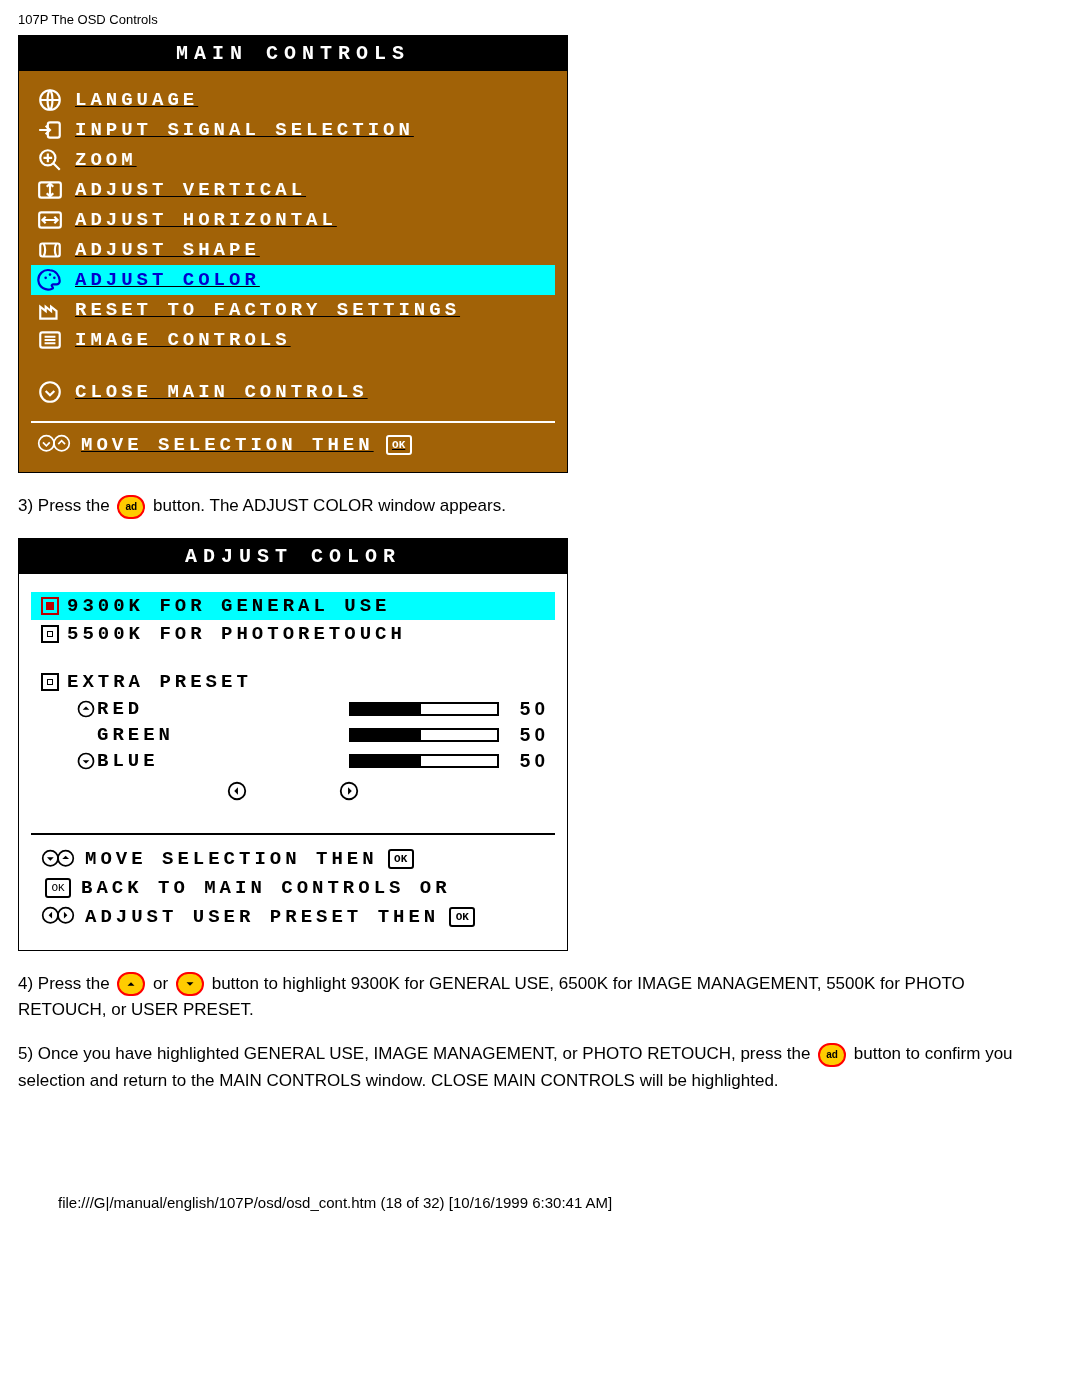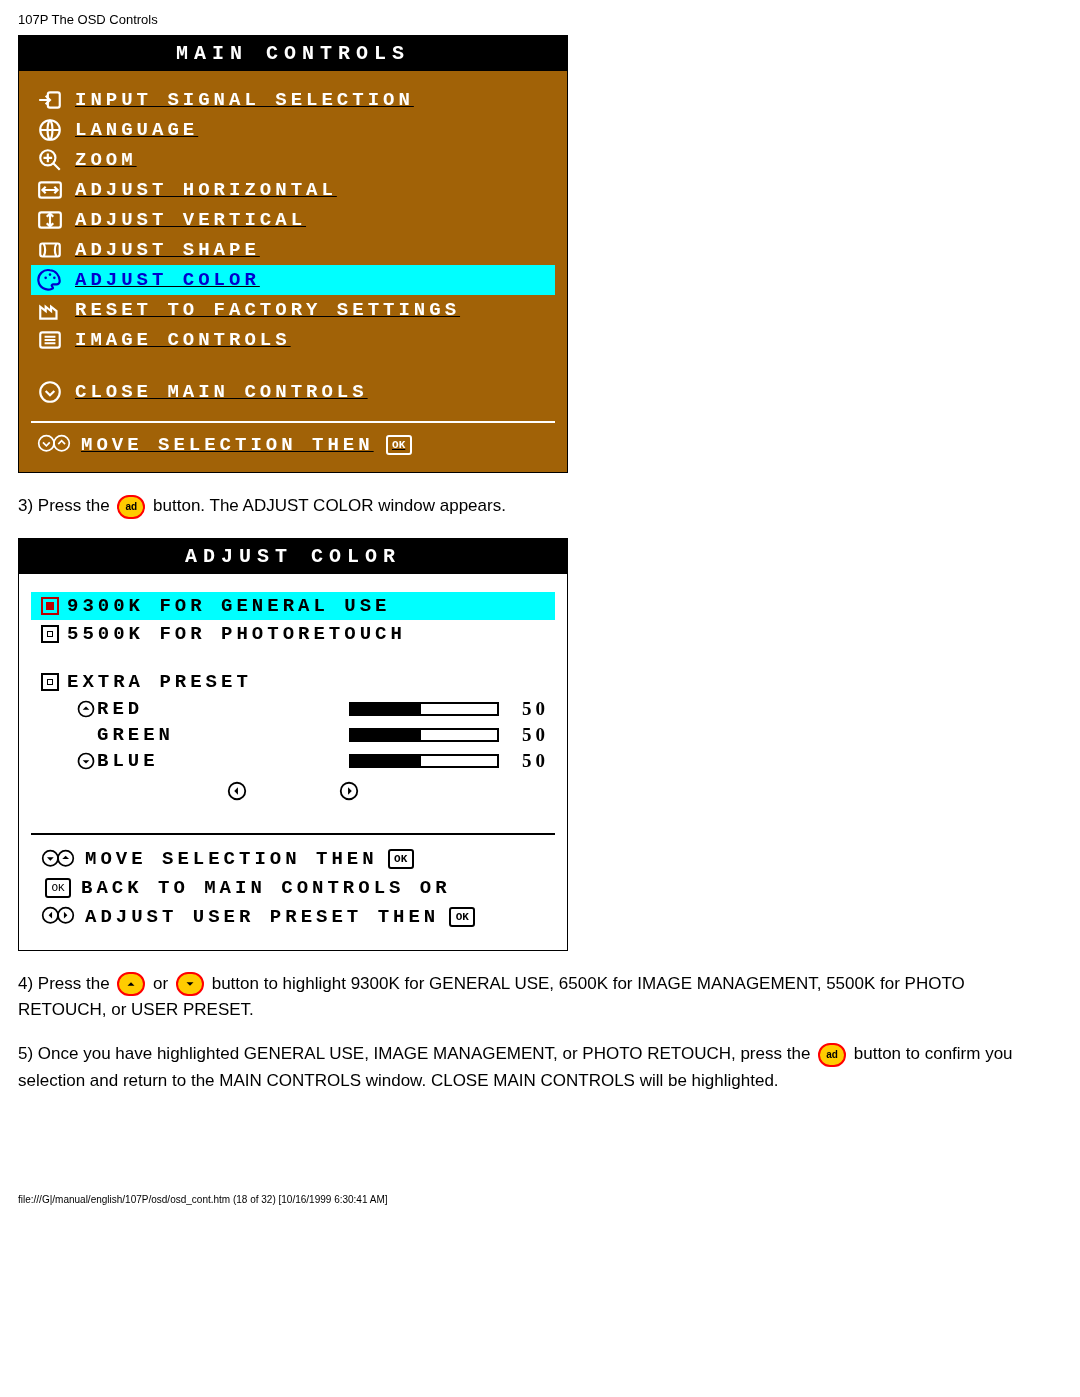--- a/index.html
+++ b/index.html
@@ -85,96 +85,96 @@
   .preset-row .arrow-ic { width:22px; display:flex; justify-content:center;}
   .preset-row .pname {
     font-family:"Courier New",monospace; font-weight:bold; letter-spacing:4px;
     font-size:19px; width:120px;
   }
   .preset-row .bar {
     width:150px; height:14px; border:2px solid #000; position:relative; margin-left:auto;
   }
   .preset-row .bar .fill { position:absolute; left:0; top:0; bottom:0; width:48%; background:#000;}
   .preset-row .pval {
-    font-family:Liberation Serif, serif; font-weight:bold; letter-spacing:4px;
+    font-family:Liberation Sans, sans-serif; font-weight:bold; letter-spacing:4px;
     font-size:19px; width:50px; text-align:right;
   }
   .lr-row { display:flex; justify-content:center; gap:90px; padding:6px 0 14px 0;}
   .osd-white .osd-divider { background:#000; }
   .wfooter { padding:0 10px 12px 10px; }
   .wfooter-row { display:flex; align-items:center; gap:10px; padding:3px 0;}
   .wfooter-row .wlabel { letter-spacing:4px; font-size:19px; display:flex; align-items:center; gap:10px;}
   .ok-badge-b { display:inline-flex; width:26px; height:20px; border:2px solid #000; border-radius:3px;
     align-items:center; justify-content:center; font-family:"Courier New",monospace; font-size:11px; letter-spacing:0;}
   .prose { font-size:17px; line-height:1.55; margin:6px 0 18px 0; max-width:1000px;}
   .inline-btn {
     display:inline-flex; width:28px; height:24px; background:#ffcc00;
     border:2px solid #ff0000; border-radius:12px; vertical-align:middle;
     align-items:center; justify-content:center; margin:0 3px;
   }
   .inline-btn.ok::after { content:"ad"; font-size:10px; font-weight:bold; color:#000;}
   .inline-btn svg { width:14px; height:14px; }
-  .page-footer { font-size:10px; margin-top:100px;}
+  .page-footer { font-size:15px; margin-top:100px;margin-left:40px;}
   .radio-sel { width:18px; height:18px; border:2px solid #b00; display:flex; align-items:center; justify-content:center;}
   .radio-sel .dot{ width:8px; height:8px; background:#b00;}
   .radio-unsel { width:18px; height:18px; border:2px solid #000; display:flex; align-items:center; justify-content:center;}
   .radio-unsel .sq{ width:6px; height:6px; border:1px solid #000;}
 </style>
 </head>
 <body>
 
 <div class="page-header">107P The OSD Controls</div>
 
 <div class="osd">
   <div class="osd-title">MAIN CONTROLS</div>
   <div class="osd-body">
     <div class="osd-row">
       <span class="icon">
           <svg viewBox="0 0 24 24">
+            <circle cx="12" cy="12" r="9"></circle>
+            <path d="M3 12h18M12 3c3 3 3 15 0 18M12 3c-3 3-3 15 0 18"></path>
+          </svg>
+        </span>
+      <span class="osd-label">LANGUAGE</span>
+    </div>
+    <div class="osd-row">
+      <span class="icon">
+          <svg viewBox="0 0 24 24">
             <rect x="10" y="5" width="11" height="14" rx="2"></rect>
             <path d="M2 12h10M8 8l4 4-4 4"></path>
           </svg>
         </span>
       <span class="osd-label">INPUT SIGNAL SELECTION</span>
     </div>
     <div class="osd-row">
       <span class="icon">
           <svg viewBox="0 0 24 24">
-            <circle cx="12" cy="12" r="9"></circle>
-            <path d="M3 12h18M12 3c3 3 3 15 0 18M12 3c-3 3-3 15 0 18"></path>
-          </svg>
-        </span>
-      <span class="osd-label">LANGUAGE</span>
-    </div>
-    <div class="osd-row">
-      <span class="icon">
-          <svg viewBox="0 0 24 24">
             <circle cx="10" cy="10" r="7"></circle>
             <path d="M15 15l6 6M10 6v8M6 10h8"></path>
           </svg>
         </span>
       <span class="osd-label">ZOOM</span>
     </div>
     <div class="osd-row">
       <span class="icon">
           <svg viewBox="0 0 24 24">
             <rect x="2" y="5" width="20" height="14" rx="2"></rect>
+            <path d="M12 7v10M9 9l3-3 3 3M9 15l3 3 3-3"></path>
+          </svg>
+        </span>
+      <span class="osd-label">ADJUST VERTICAL</span>
+    </div>
+    <div class="osd-row">
+      <span class="icon">
+          <svg viewBox="0 0 24 24">
+            <rect x="2" y="5" width="20" height="14" rx="2"></rect>
             <path d="M6 12h12M8 9l-3 3 3 3M16 9l3 3-3 3"></path>
           </svg>
         </span>
       <span class="osd-label">ADJUST HORIZONTAL</span>
-    </div>
-    <div class="osd-row">
-      <span class="icon">
-          <svg viewBox="0 0 24 24">
-            <rect x="2" y="5" width="20" height="14" rx="2"></rect>
-            <path d="M12 7v10M9 9l3-3 3 3M9 15l3 3 3-3"></path>
-          </svg>
-        </span>
-      <span class="osd-label">ADJUST VERTICAL</span>
     </div>
     <div class="osd-row">
       <span class="icon">
           <svg viewBox="0 0 24 24">
             <rect x="3" y="6" width="18" height="12" rx="2"></rect>
             <path d="M6 6c2 3 2 9 0 12M18 6c-2 3-2 9 0 12"></path>
           </svg>
         </span>
       <span class="osd-label">ADJUST SHAPE</span>
     </div>

